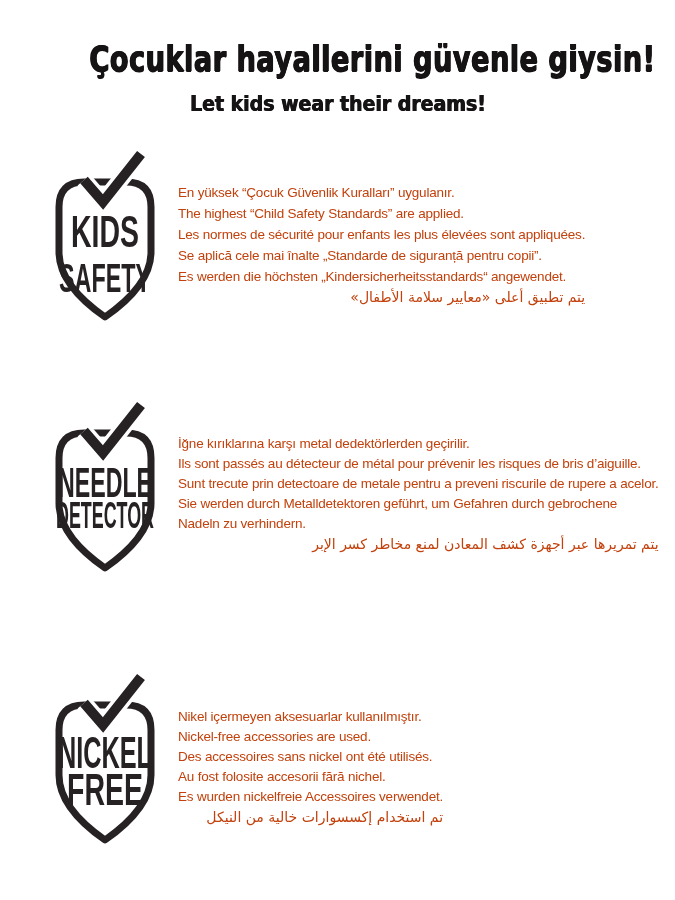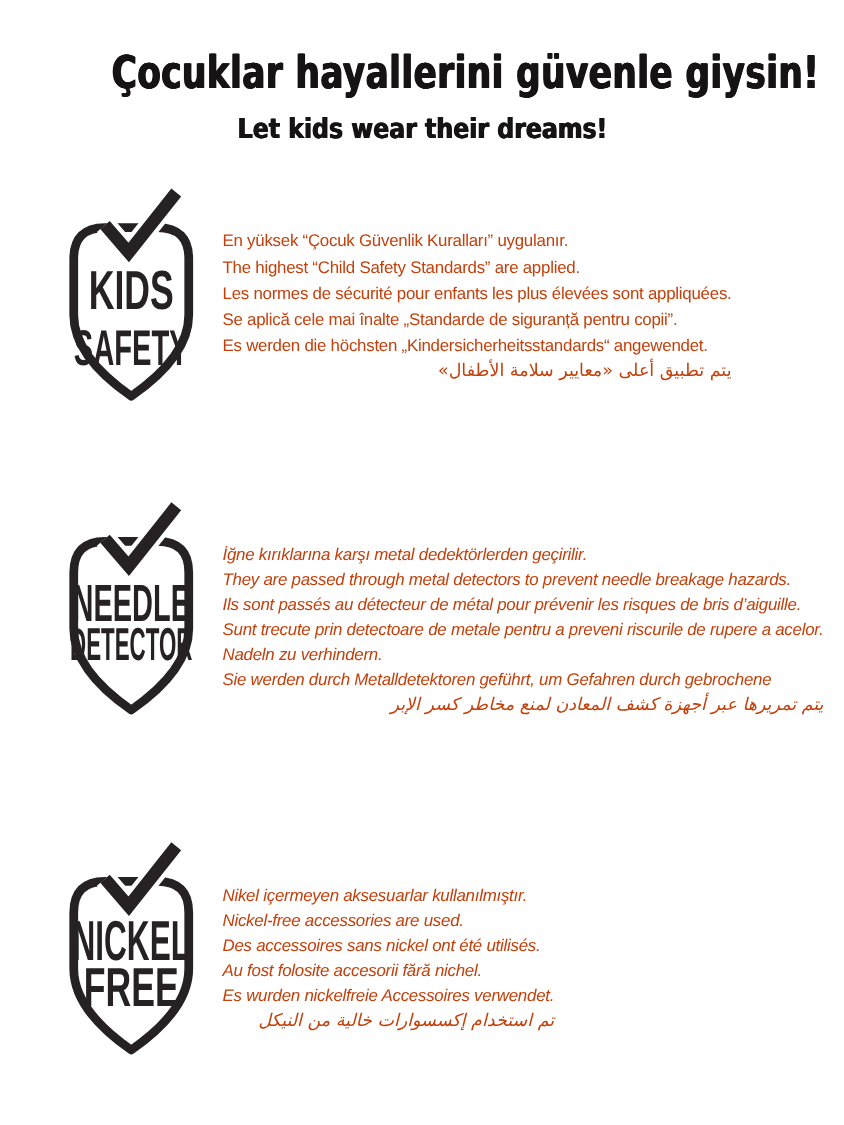--- a/index.html
+++ b/index.html
@@ -57,21 +57,21 @@
   }
 
   
   .text-block { position: absolute; left: 178px; color: #c2410c; }
   .text-block .line {
     white-space: nowrap;
     font-size: 13.5px; letter-spacing: -0.2px;
     font-family: "Liberation Sans", sans-serif;
   }
   .tb1 .line { line-height: 21px; }
-  .tb2 .line, .tb3 .line { line-height: 20px; font-style: italic; }
+  .tb2 .line, .tb3 .line { line-height: 20px; }
   .text-block .line.ar {
     font-family: "DejaVu Sans", sans-serif;
     font-size: 14px; letter-spacing: 0; text-align: right;
   }
 </style>
 </head>
 <body>
 
 <div class="page">
 
@@ -100,25 +100,24 @@
 
   <svg class="badge" style="top:400px" width="110" height="178" viewBox="0 0 110 178">
     <path class="shield" d="M9 58 Q9 33 34 33 L76 33 Q101 33 101 58 L101 103 Q101 136 55 168 Q9 136 9 103 Z"></path>
     <path class="check-casing" d="M34 31 L53 53 L91 5"></path>
     <path class="check" d="M34 31 L53 53 L91 5"></path>
     <text x="55" y="97" font-size="42" textLength="94" lengthAdjust="spacingAndGlyphs">NEEDLE</text>
     <text x="55" y="128" font-size="37" textLength="98" lengthAdjust="spacingAndGlyphs">DETECTOR</text>
   </svg>
   <div class="text-block tb2" style="top:434px">
     <div class="line">İğne kırıklarına karşı metal dedektörlerden geçirilir.</div>
-    <div class="line">They are passed through metal detectors to prevent needle breakage hazards.</div>
     <div class="line">Ils sont passés au détecteur de métal pour prévenir les risques de bris d’aiguille.</div>
     <div class="line">Sunt trecute prin detectoare de metale pentru a preveni riscurile de rupere a acelor.</div>
+    <div class="line">Sie werden durch Metalldetektoren geführt, um Gefahren durch gebrochene</div>
     <div class="line">Nadeln zu verhindern.</div>
-    <div class="line">Sie werden durch Metalldetektoren geführt, um Gefahren durch gebrochene</div>
     <div class="line ar" dir="rtl">يتم تمريرها عبر أجهزة كشف المعادن لمنع مخاطر كسر الإبر</div>
   </div>
 
   <svg class="badge" style="top:672px" width="110" height="178" viewBox="0 0 110 178">
     <path class="shield" d="M9 58 Q9 33 34 33 L76 33 Q101 33 101 58 L101 103 Q101 136 55 168 Q9 136 9 103 Z"></path>
     <path class="check-casing" d="M34 31 L53 53 L91 5"></path>
     <path class="check" d="M34 31 L53 53 L91 5"></path>
     <text x="55" y="96" font-size="45" textLength="94" lengthAdjust="spacingAndGlyphs">NICKEL</text>
     <text x="55" y="133" font-size="44" textLength="76" lengthAdjust="spacingAndGlyphs">FREE</text>
   </svg>

